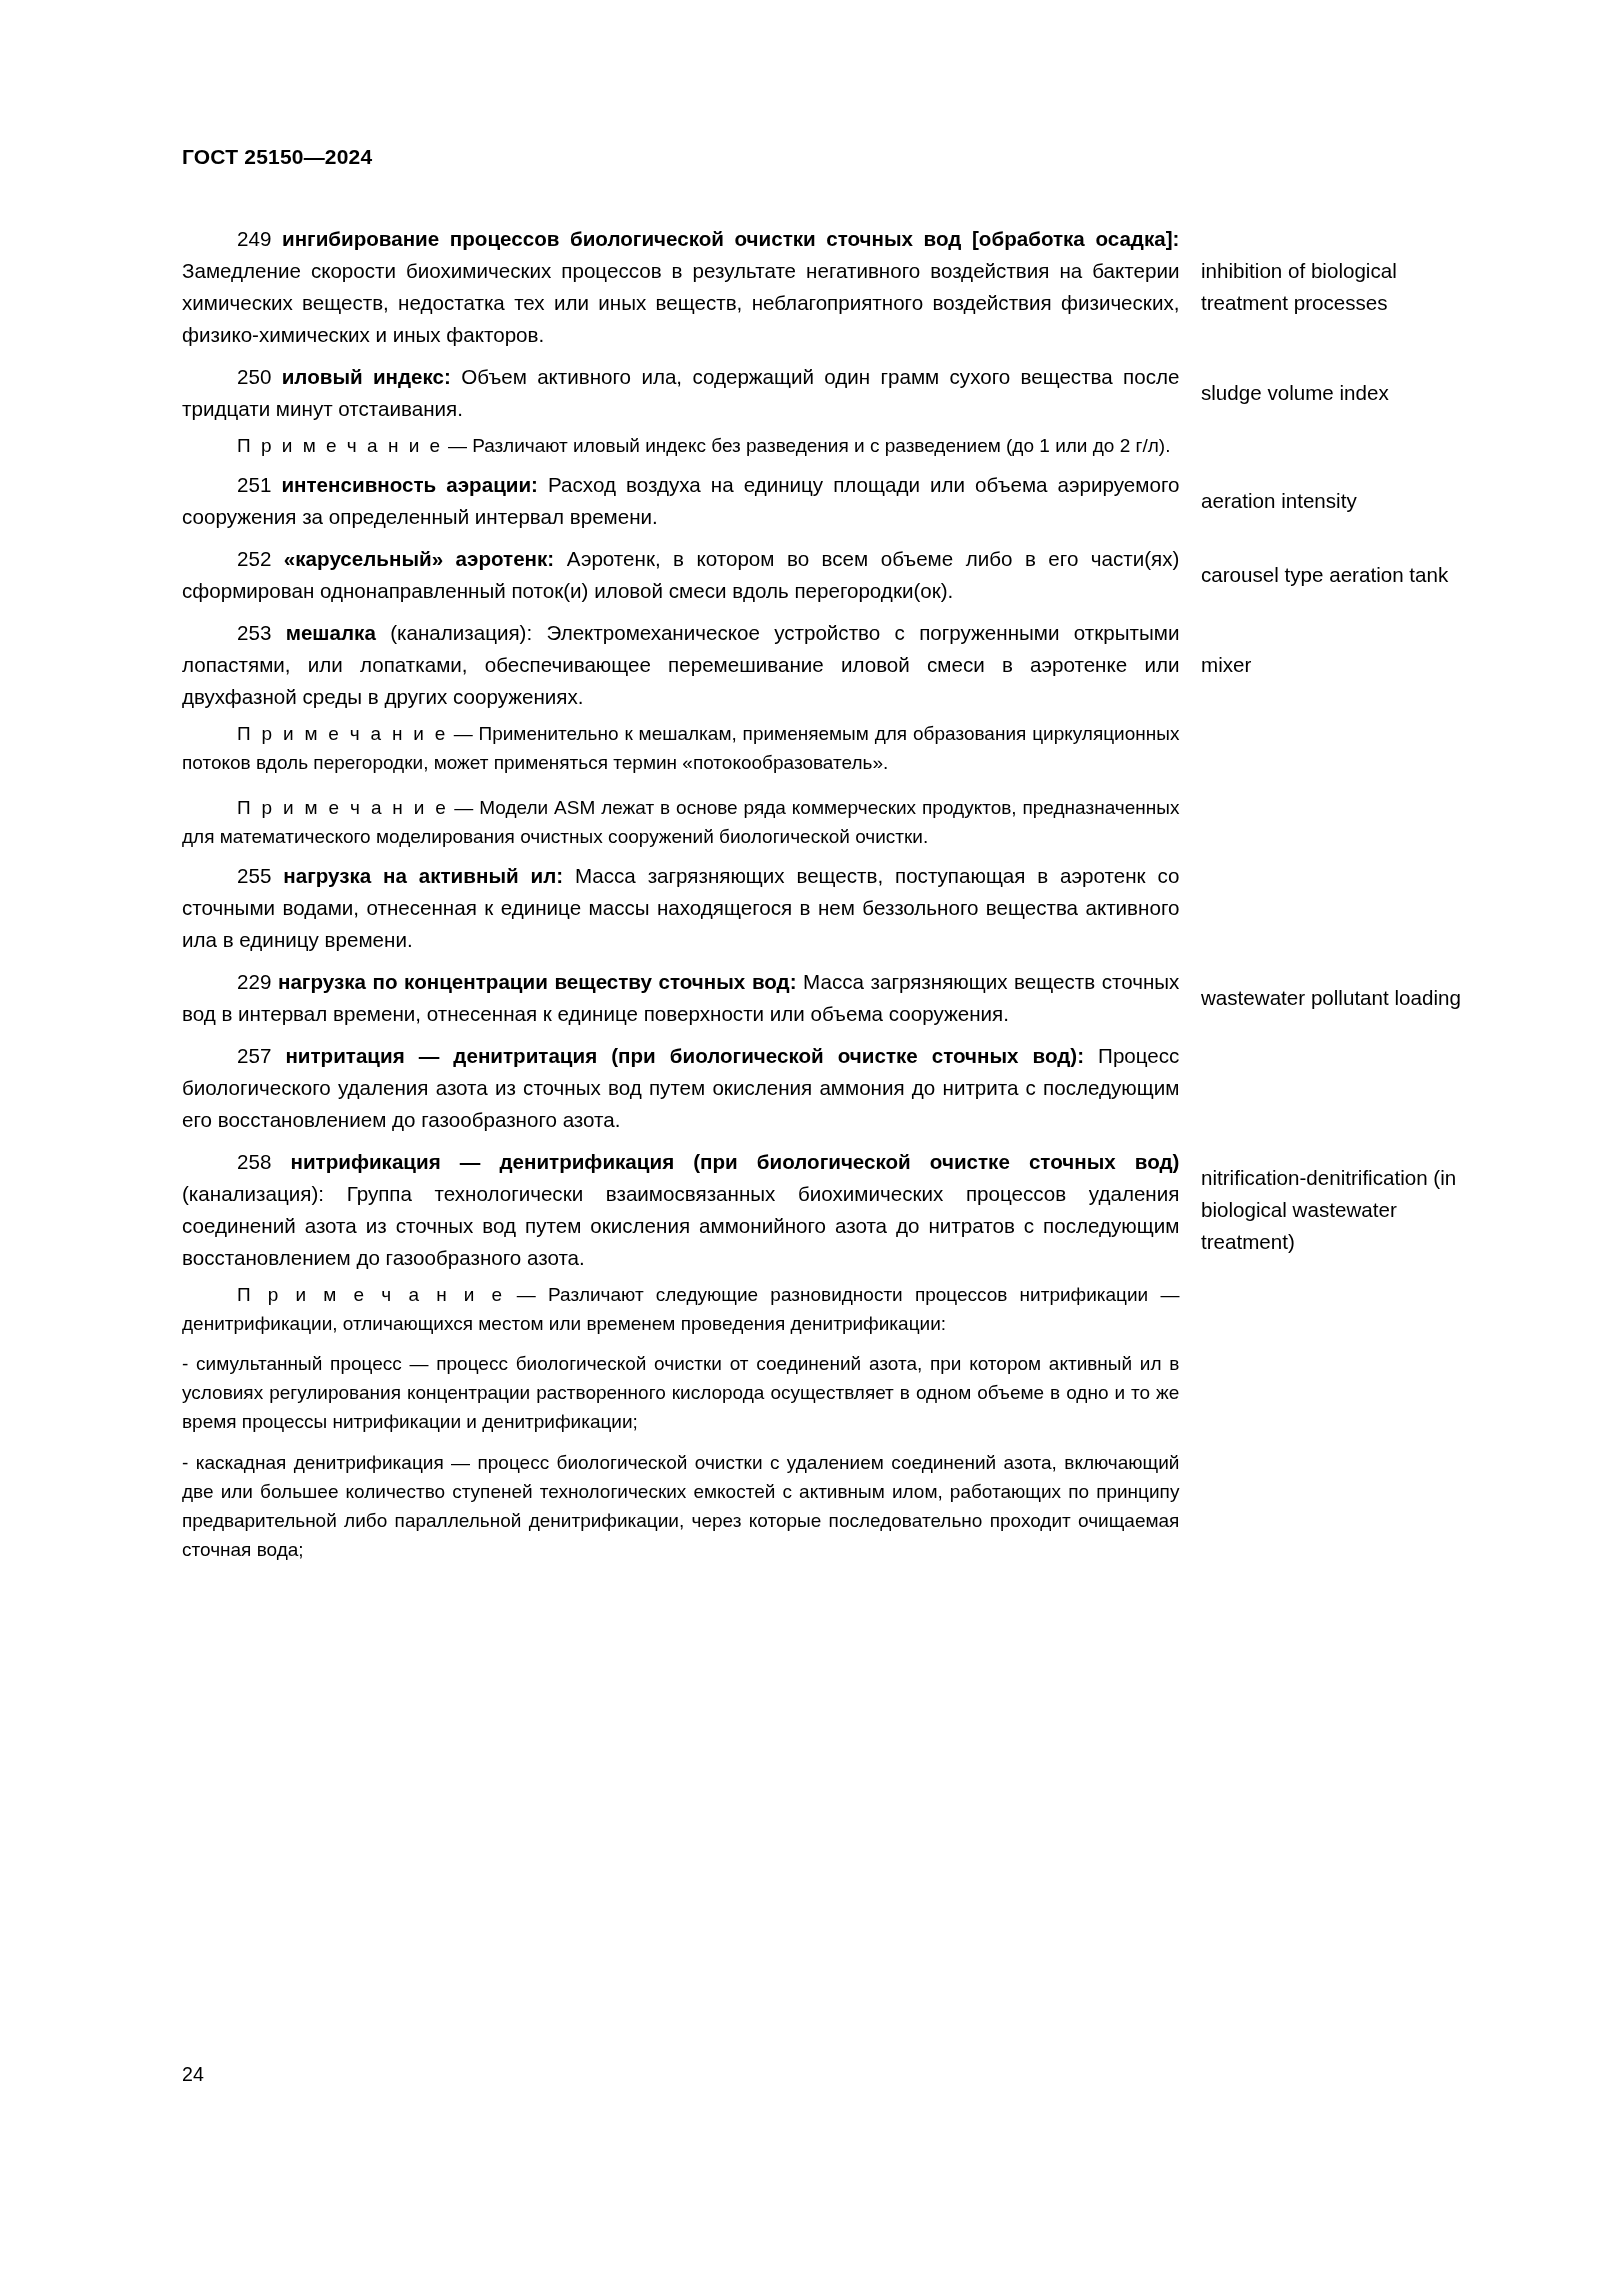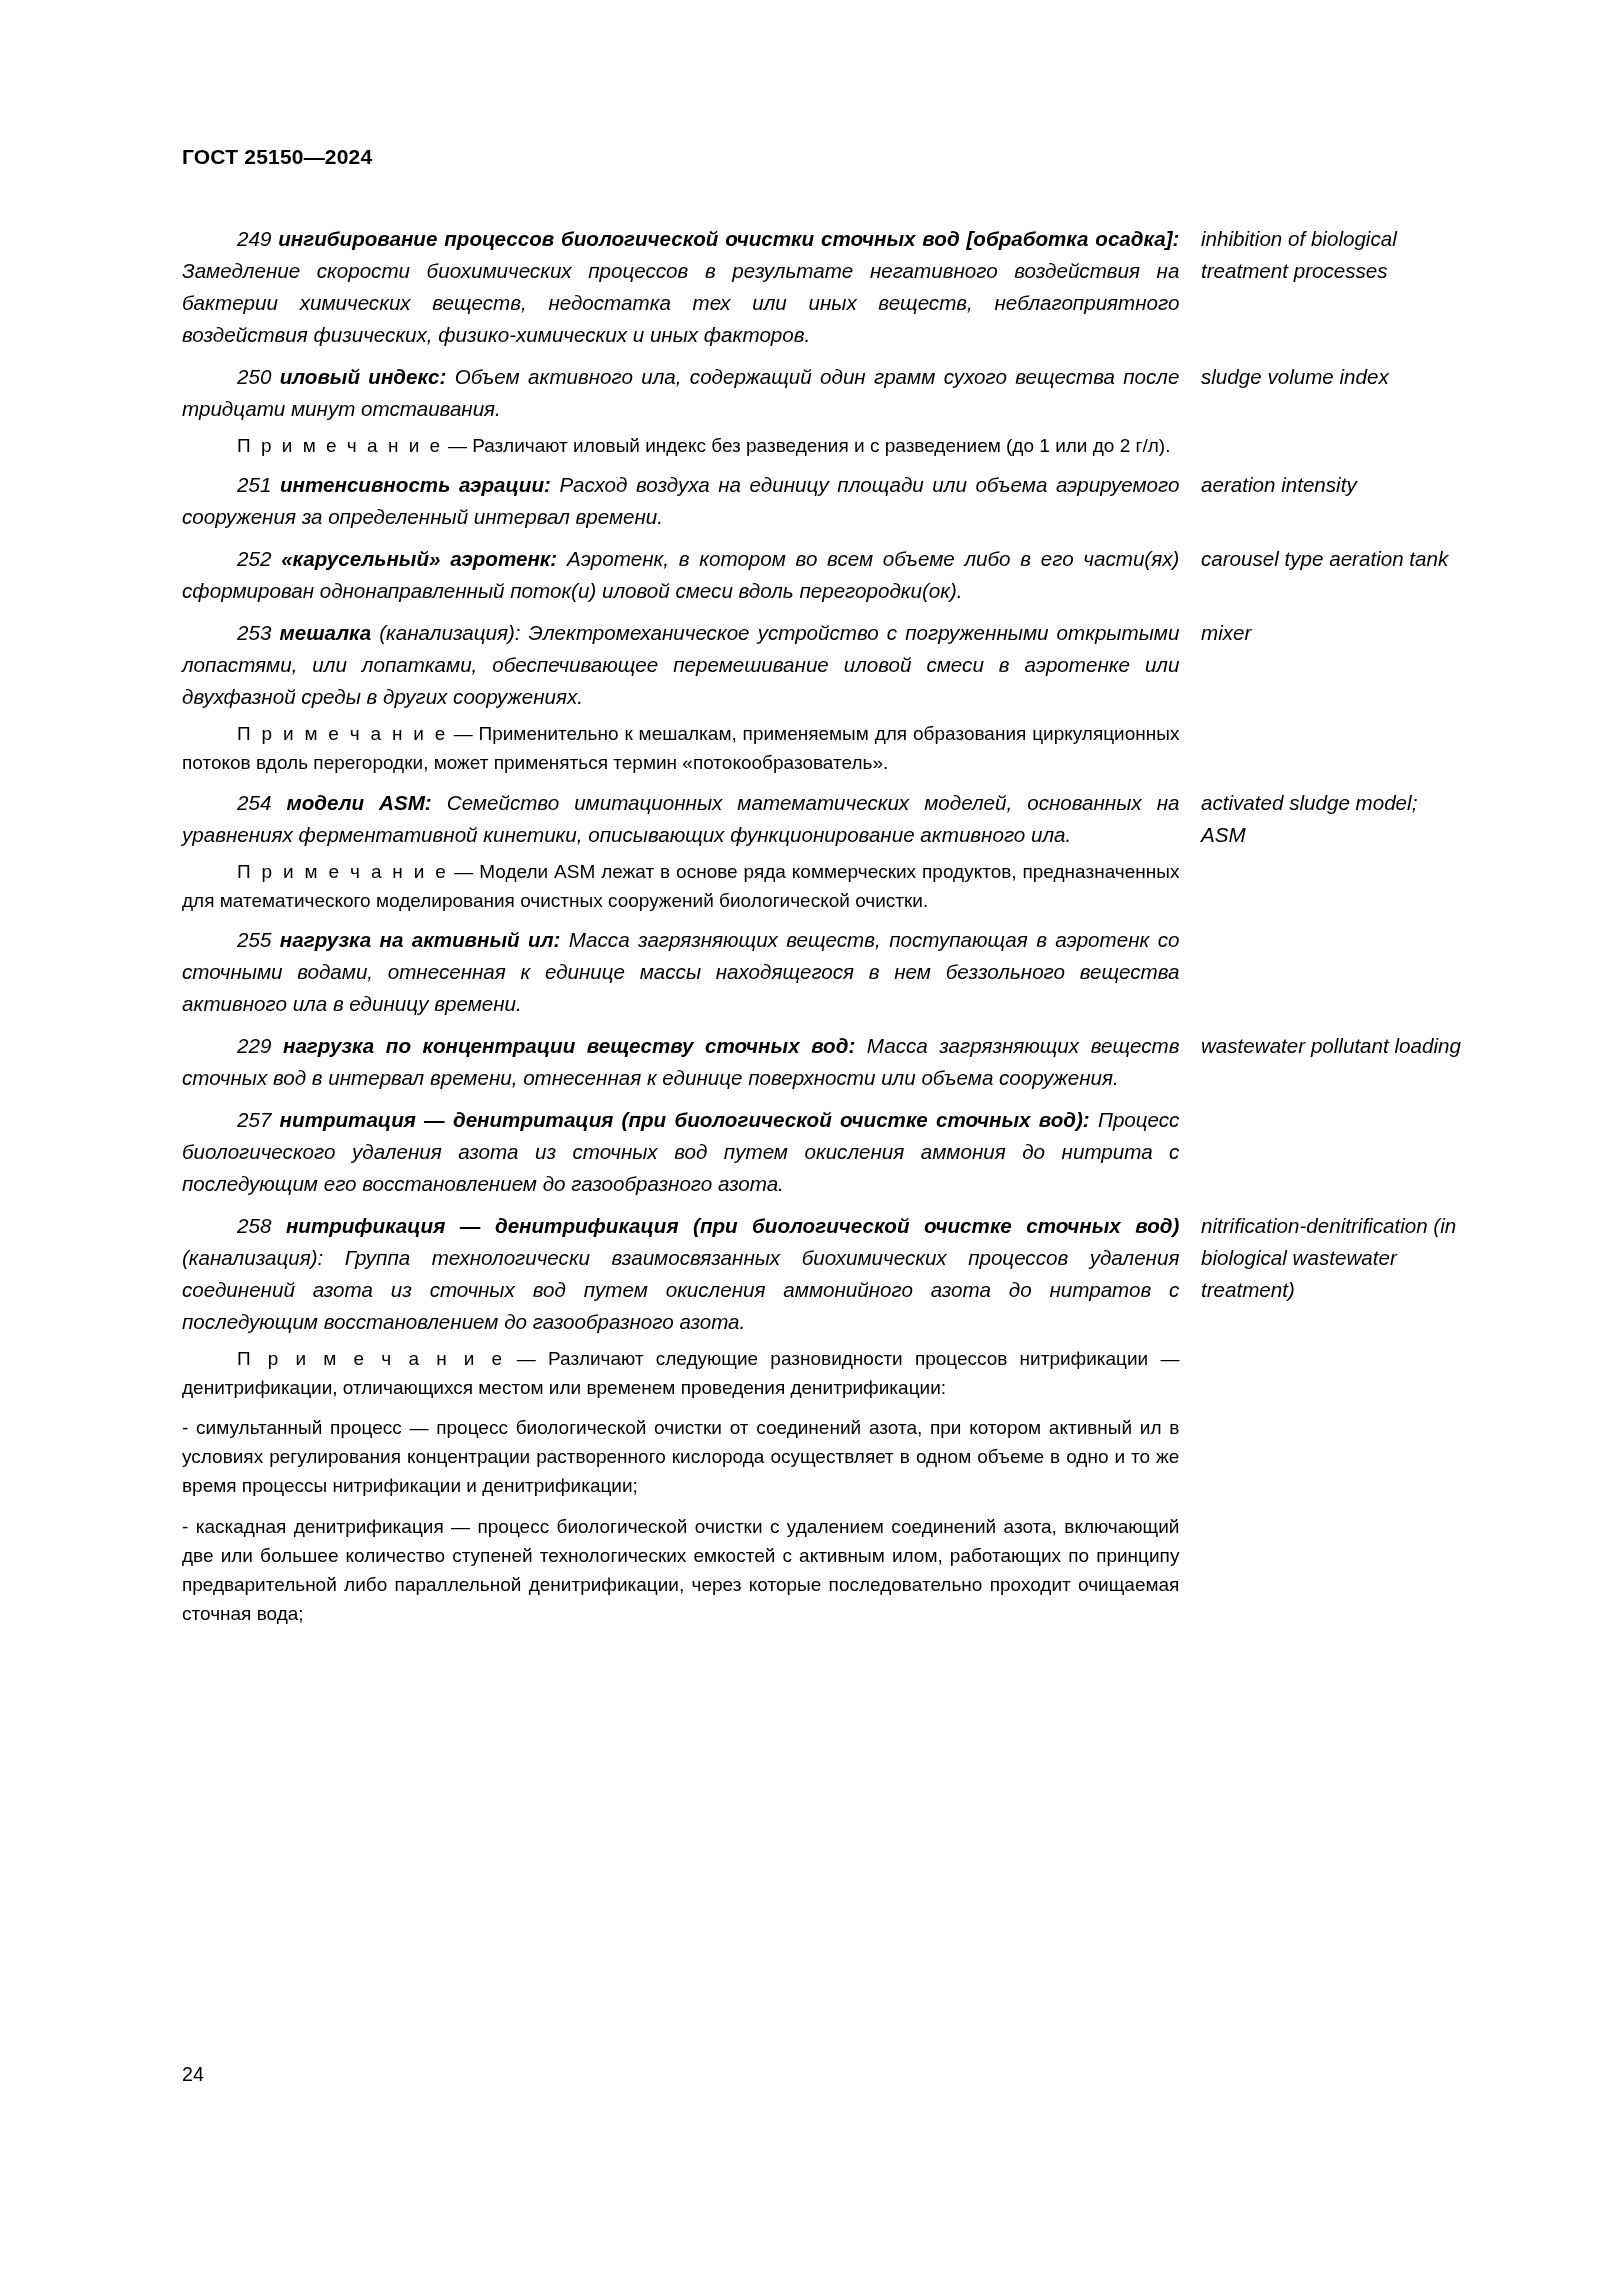--- a/index.html
+++ b/index.html
@@ -30,23 +30,22 @@
     letter-spacing: 0.2px;
   }
   .content {
     position: absolute;
     left: 182px;
     top: 223px;
     width: 1284px;
   }
   .entry {
     display: flex;
-    align-items: flex-start;
+    align-items: center;
     margin-bottom: 0px;
-    font-style: italic;
   }
   .ru {
     width: 1019px;
     padding-right: 21.6px;
     box-sizing: border-box;
     font-size: 20.6px;
     line-height: 32px;
     text-align: justify;
   }
   .en {
@@ -156,27 +155,20 @@
       <div class="en">mixer</div>
     </div>
     <div class="note-block">
       <div class="note indent">
         <span class="lbl">П р и м е ч а н и е</span><span> — Применительно к мешалкам, применяемым для образования циркуляционных потоков вдоль перегородки, может применяться термин «потокообразователь».</span>
       </div>
     </div>
 
     <div class="spacer-xs"></div>
 
-    <div class="entry">
-      <div class="ru indent">
-        <span class="num">254</span>
-        <span class="term">модели ASM:</span><span> Семейство имитационных математических моделей, основанных на уравнениях ферментативной кинетики, описывающих функционирование активного ила.</span>
-      </div>
-      <div class="en">activated sludge model; ASM</div>
-    </div>
     <div class="note-block">
       <div class="note indent">
         <span class="lbl">П р и м е ч а н и е</span><span> — Модели ASM лежат в основе ряда коммерческих продуктов, предназначенных для математического моделирования очистных сооружений биологической очистки.</span>
       </div>
     </div>
 
     <div class="spacer-xs"></div>
 
     <div class="entry">
       <div class="ru indent">

